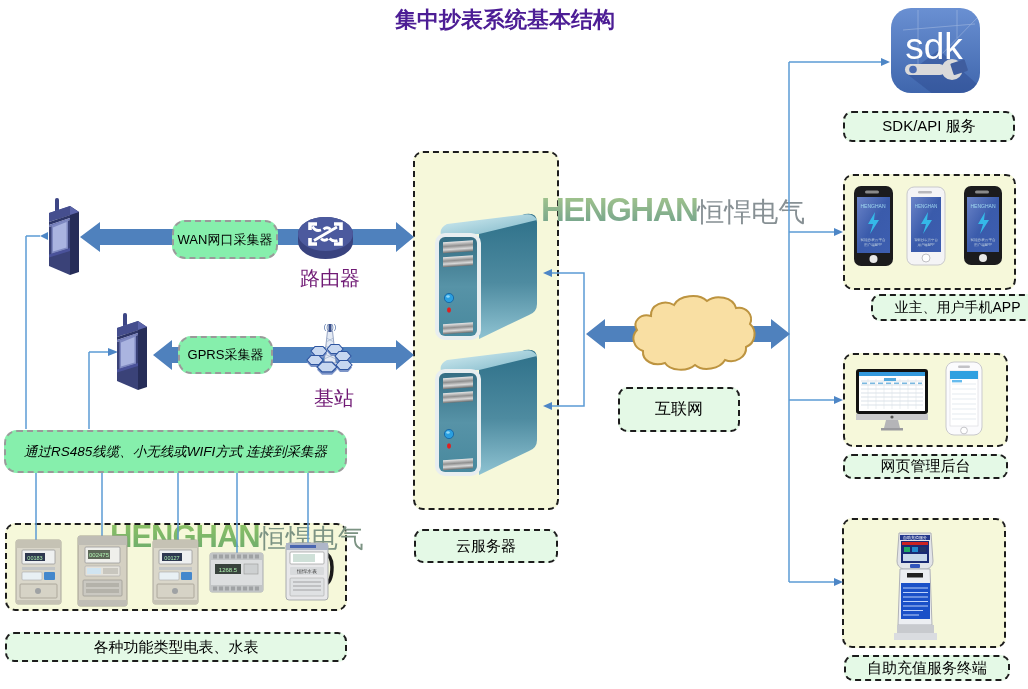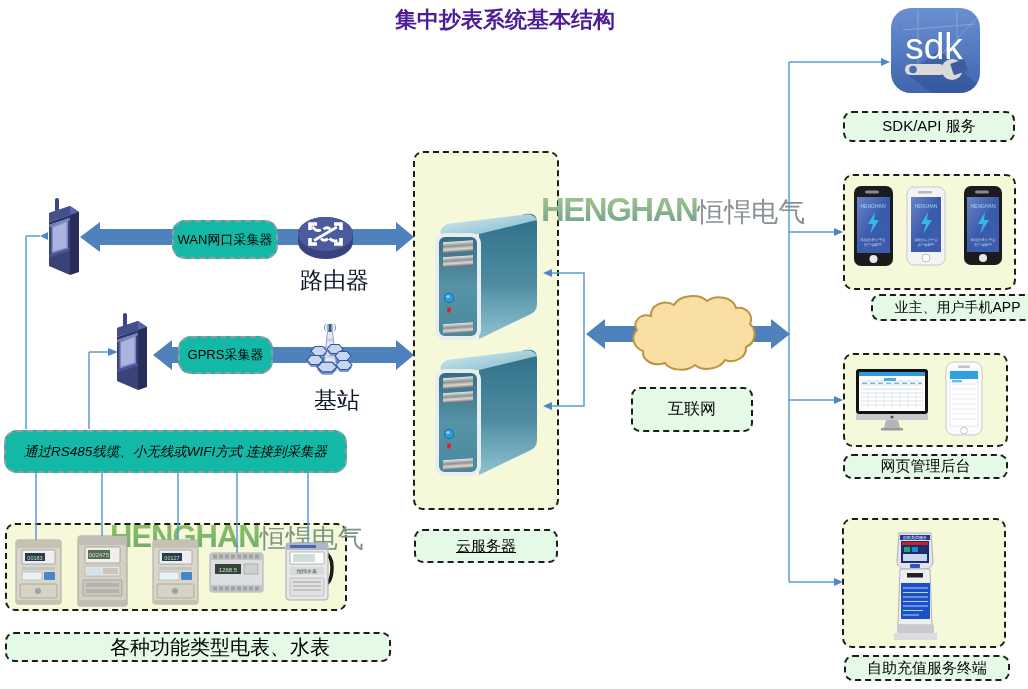--- a/index.html
+++ b/index.html
@@ -3,43 +3,43 @@
 <meta charset="utf-8">
 <style>
   html,body{margin:0;padding:0;}
   body{width:1028px;height:689px;position:relative;overflow:hidden;background:#ffffff;
        font-family:"Liberation Sans",sans-serif;}
   .abs{position:absolute;}
   .ybox{background:#f6f8da;border:2px dashed #1c1c1c;border-radius:10px;}
   .gbox{background:#e4f9e6;border:2px dashed #1c1c1c;border-radius:9px;
         display:flex;align-items:center;justify-content:center;
         font-size:15px;color:#000;}
-  .wbox{background:#14b8a6;border:2px dashed #9a9a9a;border-radius:13px;z-index:6;
+  .wbox{background:#86efac;border:2px dashed #9a9a9a;border-radius:13px;z-index:6;
         display:flex;align-items:center;justify-content:center;font-size:14px;color:#000;}
-  .bluetxt{color:#0f172a;font-size:23px;z-index:6;}
+  .bluetxt{color:#701a75;font-size:20px;z-index:6;}
   svg{position:absolute;left:0;top:0;z-index:4;}
 </style>
 </head>
 <body>
 
 <div class="abs" style="left:0;top:5px;width:1010px;text-align:center;font-size:22px;font-weight:bold;color:#4c1d95;">集中抄表系统基本结构</div>
 
 <div class="abs ybox" style="left:413px;top:151px;width:142px;height:355px;"></div>
 <div class="abs ybox" style="left:843px;top:174px;width:169px;height:112px;"></div>
 <div class="abs ybox" style="left:843px;top:353px;width:161px;height:90px;"></div>
 <div class="abs ybox" style="left:842px;top:518px;width:160px;height:126px;"></div>
 <div class="abs ybox" style="left:5px;top:523px;width:338px;height:84px;"></div>
 
-<div class="abs gbox" style="left:414px;top:529px;width:140px;height:30px;text-decoration:underline;">云服务器</div>
+<div class="abs gbox" style="left:414px;top:529px;width:140px;height:30px;">云服务器</div>
 <div class="abs gbox" style="left:843px;top:111px;width:168px;height:27px;">SDK/API 服务</div>
 <div class="abs gbox" style="left:843px;top:294px;width:169px;height:23px;font-size:14px;margin-left:28px;">业主、用户手机APP</div>
 <div class="abs gbox" style="left:843px;top:454px;width:161px;height:21px;">网页管理后台</div>
 <div class="abs gbox" style="left:844px;top:655px;width:162px;height:22px;">自助充值服务终端</div>
-<div class="abs gbox" style="left:5px;top:632px;width:338px;height:26px;font-size:20px;padding-left:44px;">各种功能类型电表、水表</div>
-<div class="abs gbox" style="left:631px;top:387px;width:118px;height:41px;font-size:16px;">互联网</div>
+<div class="abs gbox" style="left:5px;top:632px;width:338px;height:26px;font-size:15px;">各种功能类型电表、水表</div>
+<div class="abs gbox" style="left:618px;top:387px;width:118px;height:41px;font-size:16px;">互联网</div>
 
 <div class="abs wbox" style="left:172px;top:220px;width:102px;height:35px;white-space:nowrap;font-size:13px;">WAN网口采集器</div>
 <div class="abs wbox" style="left:178px;top:336px;width:91px;height:34px;white-space:nowrap;font-size:13px;">GPRS采集器</div>
 <div class="abs wbox" style="left:4px;top:430px;width:339px;height:39px;font-size:13.5px;font-style:italic;">通过RS485线缆、小无线或WIFI方式 连接到采集器</div>
 
 <div class="abs" style="left:541px;top:191px;width:300px;white-space:nowrap;">
   <span style="font-weight:bold;font-size:33px;letter-spacing:-1.5px;background:linear-gradient(#a9c98c,#6fa08d);-webkit-background-clip:text;color:transparent;">HENGHAN</span><span style="font-size:27px;color:#879094;">恒悍电气</span>
 </div>
 <div class="abs" style="left:110px;top:519px;width:300px;white-space:nowrap;">
   <span style="font-weight:bold;font-size:31px;letter-spacing:-1px;background:linear-gradient(#90c464,#6aaa6e);-webkit-background-clip:text;color:transparent;">HENGHAN</span><span style="font-size:26px;color:#7c9383;">恒悍电气</span>

